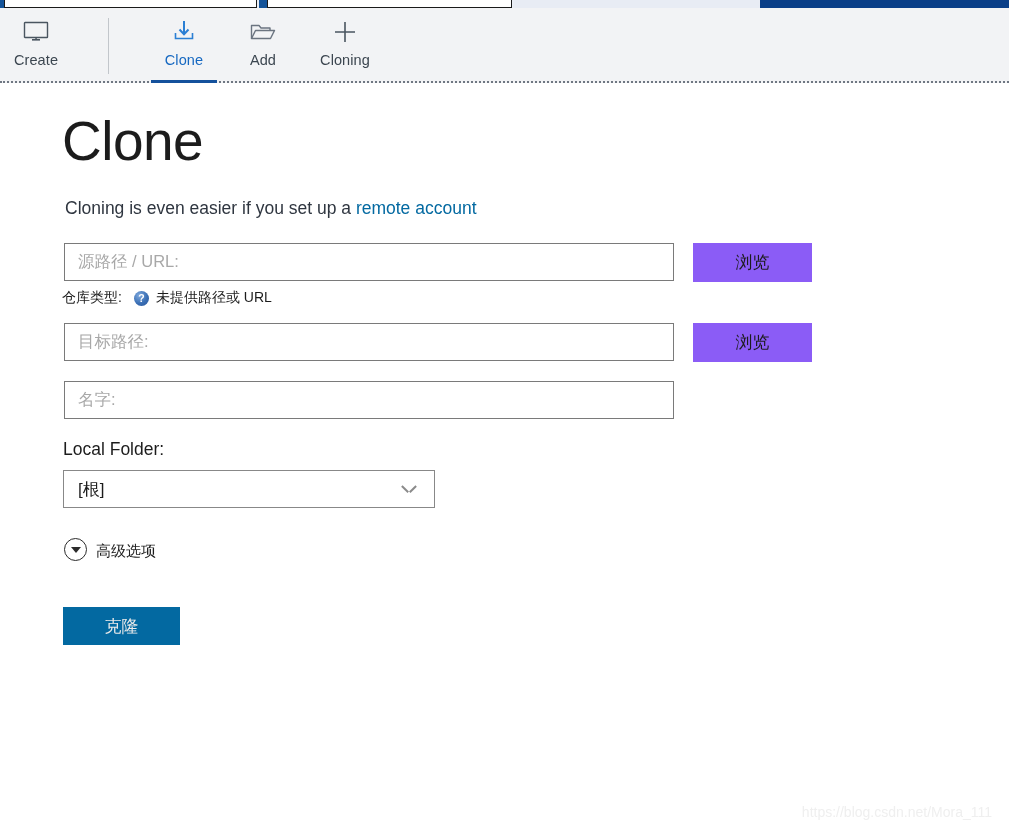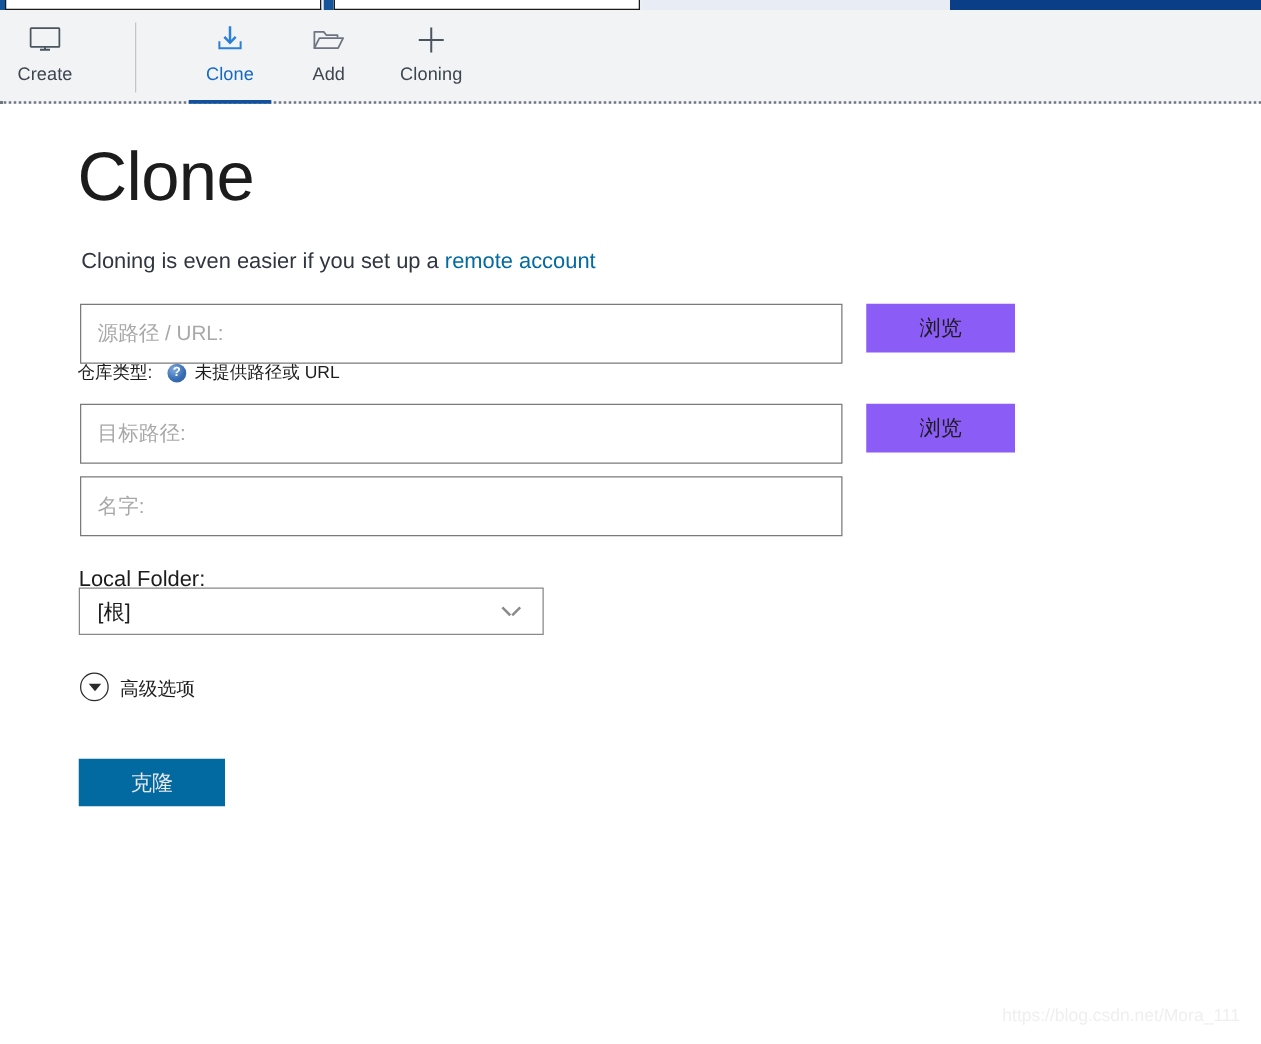--- a/index.html
+++ b/index.html
@@ -123,21 +123,21 @@
   .subtitle a {
     color: #0369a1;
     text-decoration: none;
   }
 
   
   .field {
     position: absolute;
     left: 64px;
     width: 610px;
-    height: 48px;
+    height: 38px;
     border: 1px solid #7a7a7a;
     background: #ffffff;
     display: flex;
     align-items: center;
     padding-left: 13px;
     font-size: 16.5px;
     color: #a8a8a8;
   }
   .f1 { top: 158px; }
   .f2 { top: 238px; }
@@ -181,21 +181,21 @@
     display: inline-flex;
     align-items: center;
     justify-content: center;
     margin-right: 7px;
     line-height: 1;
   }
 
   .local-folder-label {
     position: absolute;
     left: 63px;
-    top: 368px;
+    top: 354px;
     font-size: 17.5px;
     color: #1c1c1c;
   }
   .select-box {
     position: absolute;
     left: 63px;
     top: 385px;
     width: 372px;
     height: 38px;
     border: 1px solid #888888;

